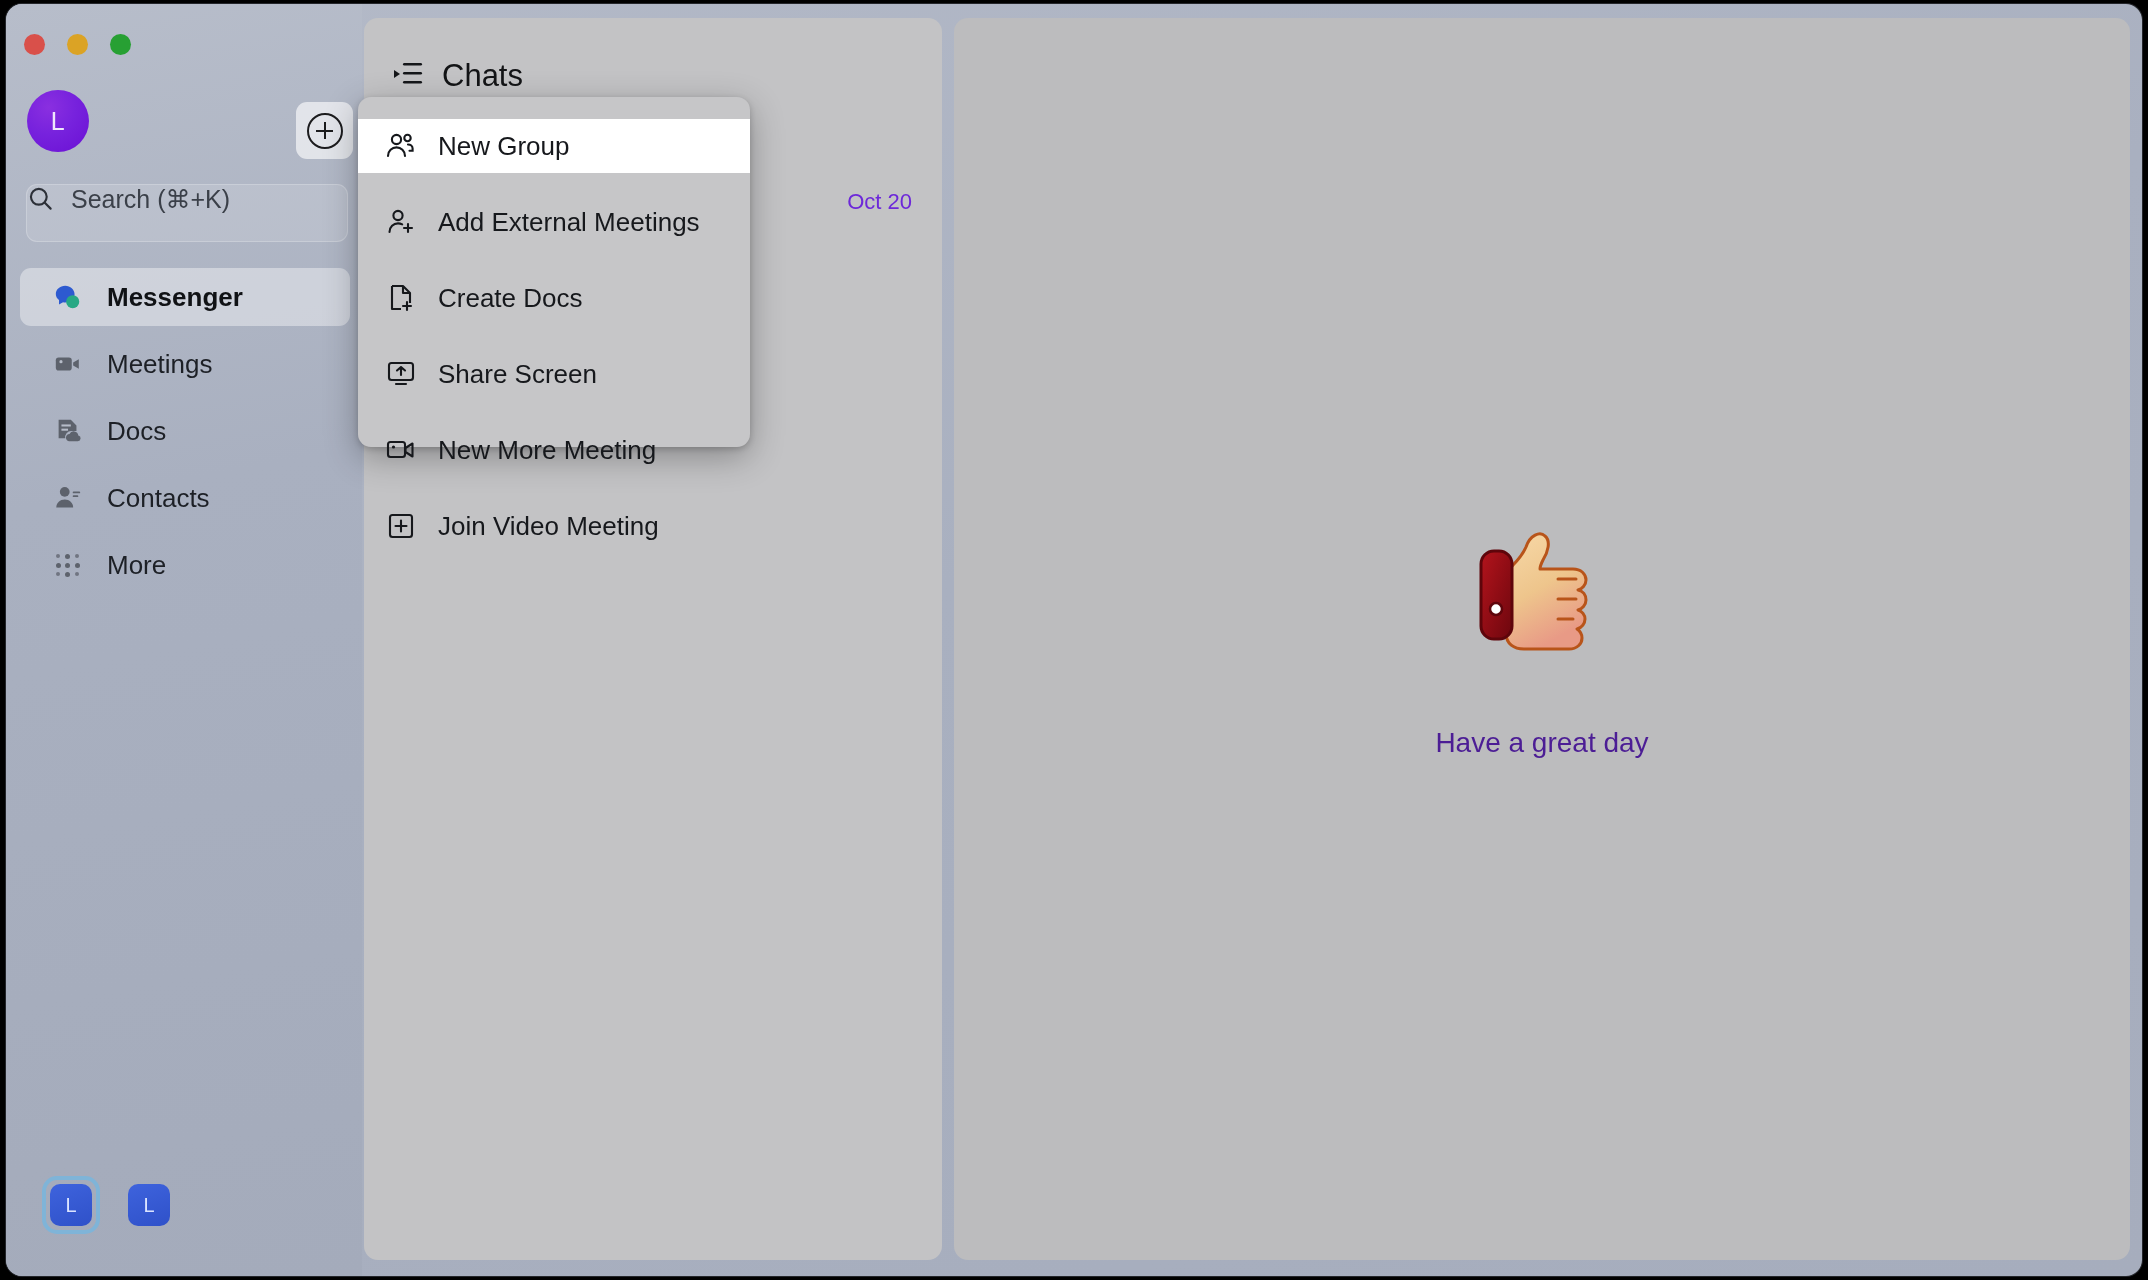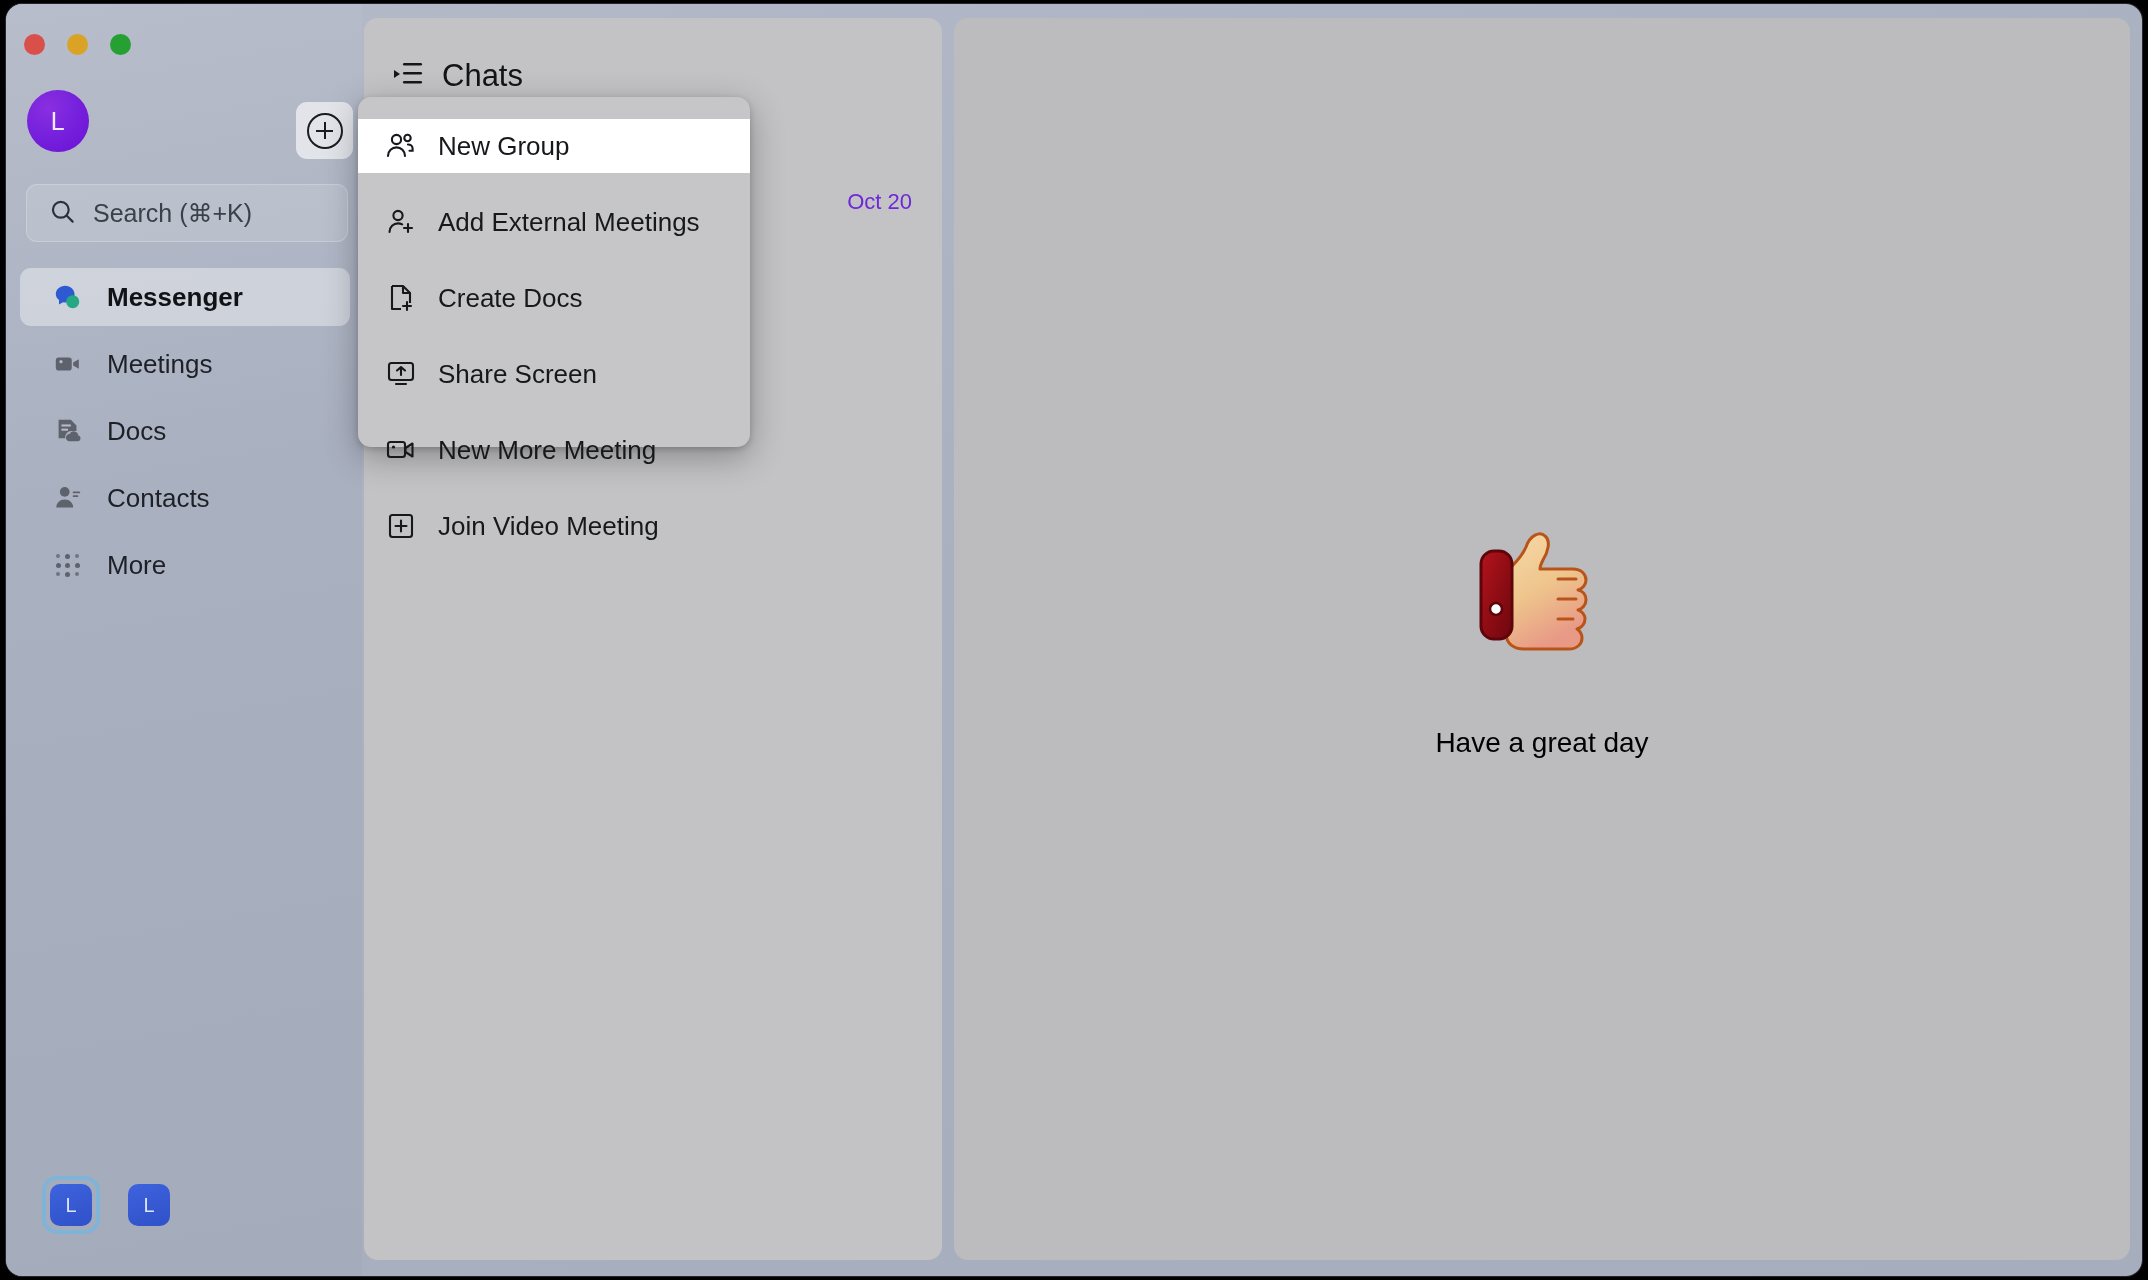--- a/index.html
+++ b/index.html
@@ -60,21 +60,21 @@
     content:""; position:absolute; background:#1c1c1e;
   }
   .plus-btn::before{ left:7.5px; top:15px; width:17px; height:2.6px; }
   .plus-btn::after{ top:7.5px; left:15px; height:17px; width:2.6px; }
 
   .search{
     position:absolute; left:20px; top:180px;
     width:322px; height:58px; border-radius:11px;
     background:rgba(255,255,255,.13);
     border:1px solid rgba(255,255,255,.22);
-    display:flex; align-items:center; padding-left:22px; gap:17px;
+    display:flex; gap:17px;
   }
   .search .mag{ flex:0 0 auto; }
   .search .ph{ font-size:25px; color:#3b4049; }
 
   .navlist{ position:absolute; left:14px; top:264px; width:330px; }
   .navitem{
     display:flex; align-items:center; gap:24px;
     height:58px; padding-left:33px; border-radius:11px;
     margin-bottom:9px;
   }
@@ -122,21 +122,21 @@
 
   
   .mainpanel{
     position:absolute; left:948px; top:14px;
     width:1176px; height:1242px;
     background:#bcbcbe; border-radius:14px;
     display:flex; flex-direction:column;
     align-items:center; justify-content:center;
   }
   .thumb{ margin-bottom:54px; }
-  .greet{ font-size:28px; color:#000000; }
+  .greet{ font-size:28px; color:#4c1d95; }
 
   
   .dropdown{
     position:absolute; left:352px; top:93px;
     width:392px; height:350px;
     background:#c6c6c8; border-radius:13px;
     box-shadow:0 10px 34px rgba(0,0,0,.30), 0 2px 6px rgba(0,0,0,.18);
     padding-top:22px;
   }
   .menuitem{

